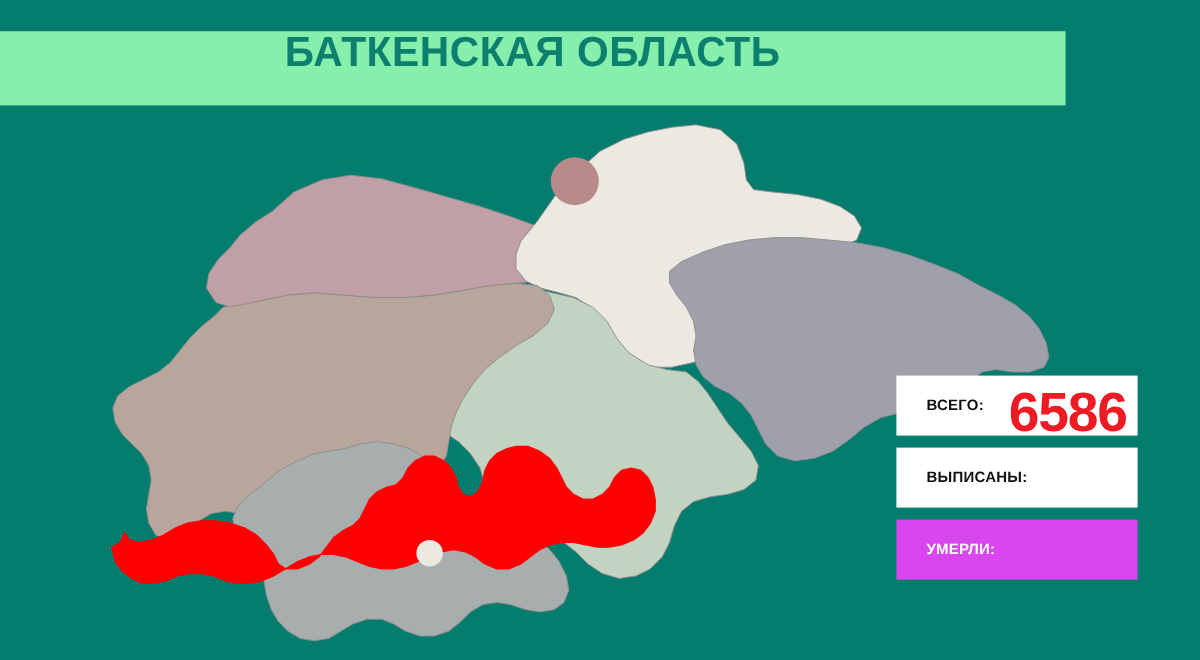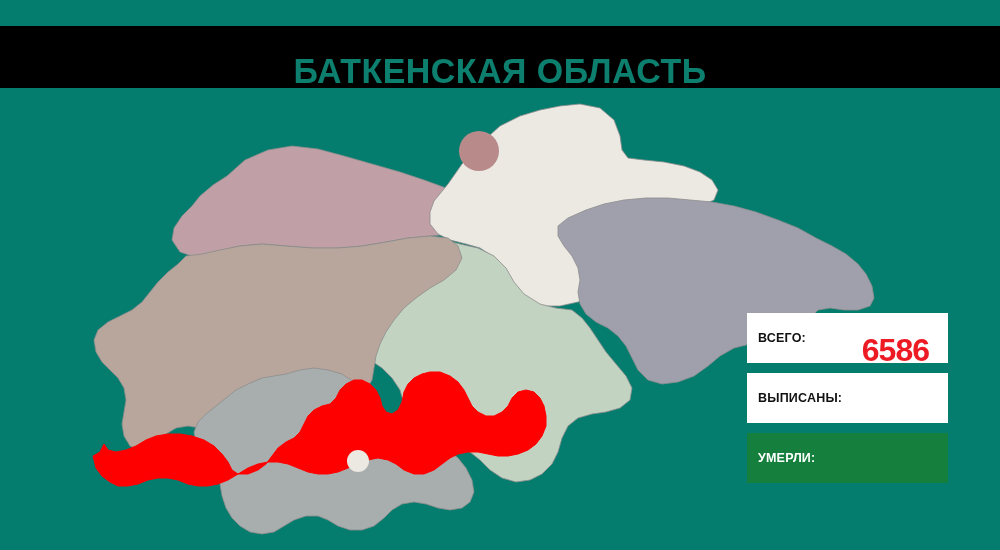--- a/index.html
+++ b/index.html
@@ -26,25 +26,25 @@
     left: 0;
     top: 0;
     width: 1000px;
     height: 26px;
     background: #047c6e;
   }
   .title-band {
     position: absolute;
     left: 0;
     top: 26px;
-    width: 1000px;
+    width: 888px;
     height: 62px;
-    background: #000000;
+    background: #86efac;
     display: flex;
-    align-items: flex-end;
+    align-items: flex-start;
     justify-content: center;
   }
   .title-text {
     font-size: 35px;
     font-weight: bold;
     color: #0d7f6f;
     letter-spacing: 0.5px;
     white-space: nowrap;
     line-height: 1;
     transform: scaleX(0.97);
@@ -83,37 +83,37 @@
     align-items: center;
     box-sizing: border-box;
   }
   .stat-row:last-child {
     margin-bottom: 0;
   }
   .stat-row.light {
     background: #ffffff;
   }
   .stat-row.dark {
-    background: #15803d;
+    background: #d946ef;
   }
   .stat-label {
     font-size: 12.5px;
     font-weight: bold;
     letter-spacing: 0.2px;
-    padding-left: 11px;
+    padding-left: 25px;
     white-space: nowrap;
   }
   .stat-row.light .stat-label { color: #111111; }
   .stat-row.dark  .stat-label { color: #ffffff; }
 
   .stat-value {
     position: absolute;
-    right: 19px;
+    right: 9px;
     bottom: -3px;
-    font-size: 32px;
+    font-size: 46px;
     font-weight: bold;
     line-height: 1;
     letter-spacing: -1px;
     margin-left: 21px;
   }
   .v-total     { color: #ed1b24; }
   .v-recovered { color: #17a83a; }
   .v-deaths    { color: #ffffff; }
 </style>
 </head>

